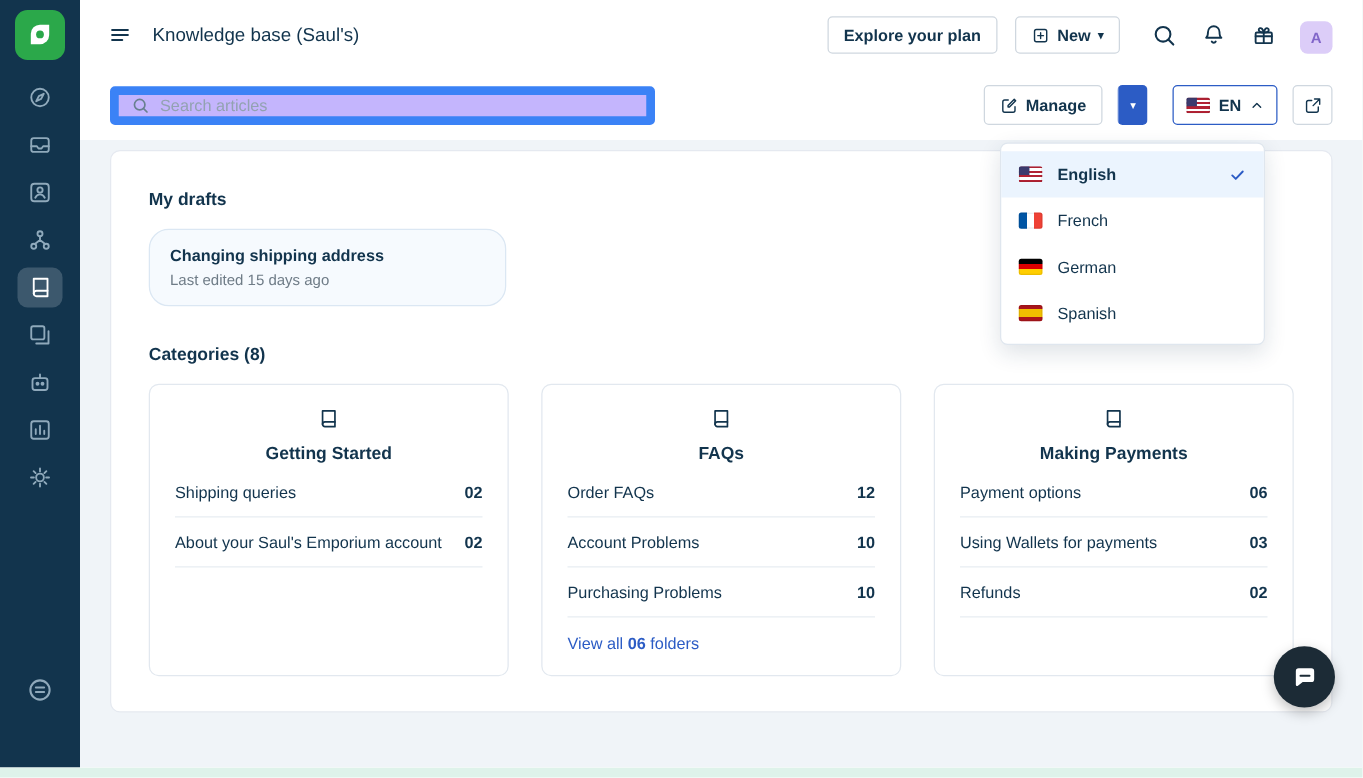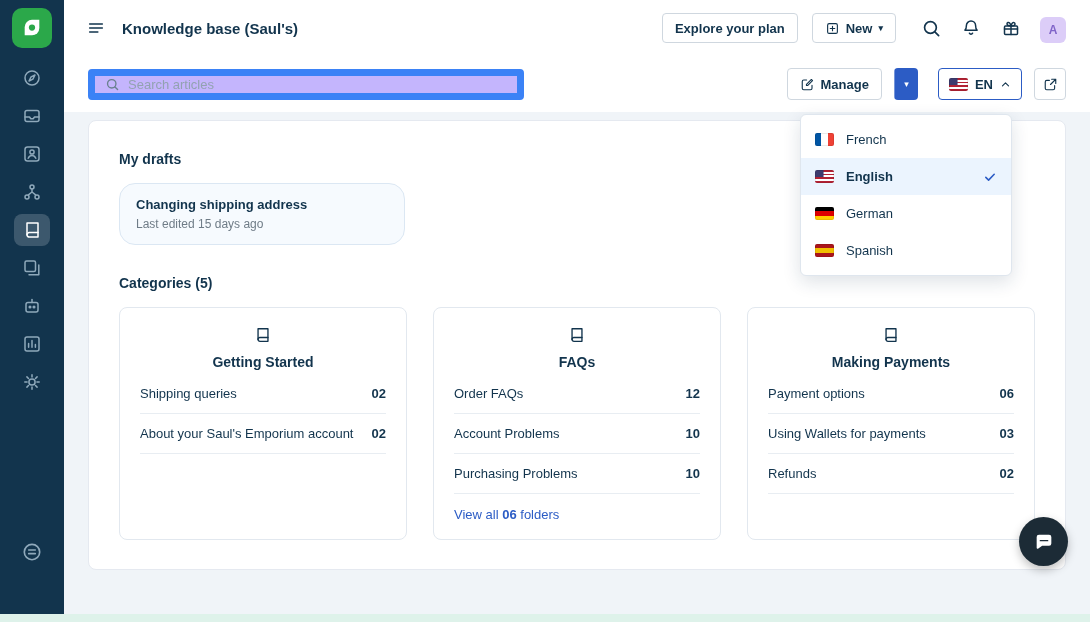--- a/index.html
+++ b/index.html
@@ -30,21 +30,21 @@
     color:#8fa9bb; cursor:pointer;
   }
   .s-item.active { background:rgba(255,255,255,0.18); color:#ffffff; }
   .sidebar-bottom { margin-top:auto; margin-bottom:46px; }
 
   
   .main { position:absolute; left:64px; top:0; right:0; bottom:0; display:flex; flex-direction:column; background:#fff; }
 
   .topbar { height:56px; display:flex; align-items:center; padding:0 24px 0 20px; flex:none; background:#fff; }
   .menu-btn { width:24px; height:24px; display:flex; align-items:center; justify-content:center; color:#12344d; cursor:pointer; margin-right:14px; }
-  .page-title { font-size:15px; font-weight:bold; color:#12344d;text-align:center; }
+  .page-title { font-size:15px; font-weight:normal; color:#12344d;text-align:center; }
   .topbar-right { margin-left:auto; display:flex; align-items:flex-end; gap:14px; }
   .btn-outline {
     display:inline-flex; align-items:center; gap:6px;
     height:30px; padding:0 12px; background:#fff; border:1px solid #cfd7df; border-radius:4px;
     font-size:13px; font-weight:bold; color:#12344d; cursor:pointer; white-space:nowrap;
   }
   .icon-plain { width:30px; height:30px; display:flex; align-items:center; justify-content:center; color:#12344d; cursor:pointer; }
   .topbar-icons { display:flex; align-items:center; gap:10px; margin-left:6px; }
   .avatar {
     width:26px; height:26px; border-radius:6px; background:#dccdf8; color:#8165c9;
@@ -318,21 +318,21 @@
     <div class="content">
       <div class="surface">
 
         <h2 class="section-heading">My drafts</h2>
 
         <div class="draft-card">
           <div class="draft-title">Changing shipping address</div>
           <div class="draft-meta">Last edited 15 days ago</div>
         </div>
 
-        <h2 class="section-heading">Categories (5)</h2>
+        <h2 class="section-heading">Categories (8)</h2>
 
         <div class="cat-grid">
 
           <div class="cat-card">
             <div class="cat-head">
               <svg width="18" height="18" viewBox="0 0 20 20" fill="none" stroke="#12344d" stroke-width="1.5" stroke-linecap="round" stroke-linejoin="round">
                 <path d="M4.5 3h11v14H6.6A2.1 2.1 0 0 1 4.5 14.9z"></path>
                   <path d="M4.5 14.9A2.1 2.1 0 0 1 6.6 12.8h8.9"></path>
               </svg>
               <span class="cat-title">Getting Started</span>
@@ -393,34 +393,34 @@
               <span class="folder-count">02</span>
             </div>
           </div>
 
         </div>
       </div>
     </div>
   </div>
 
   <div class="lang-dropdown">
-    <div class="lang-row">
-      <span class="flag flag-fr"></span>
-      <span>French</span>
-    </div>
     <div class="lang-row selected">
       <span class="flag flag-us"></span>
       <span>English</span>
       <span class="lang-check">
         <svg width="14" height="14" viewBox="0 0 20 20" fill="none" stroke="currentColor" stroke-width="2.2" stroke-linecap="round" stroke-linejoin="round">
             <path d="M4 10.5l4 4 8-8.5"></path>
           </svg>
       </span>
     </div>
     <div class="lang-row">
+      <span class="flag flag-fr"></span>
+      <span>French</span>
+    </div>
+    <div class="lang-row">
       <span class="flag flag-de"></span>
       <span>German</span>
     </div>
     <div class="lang-row">
       <span class="flag flag-es"></span>
       <span>Spanish</span>
     </div>
   </div>
 
   <button class="chat-fab">

